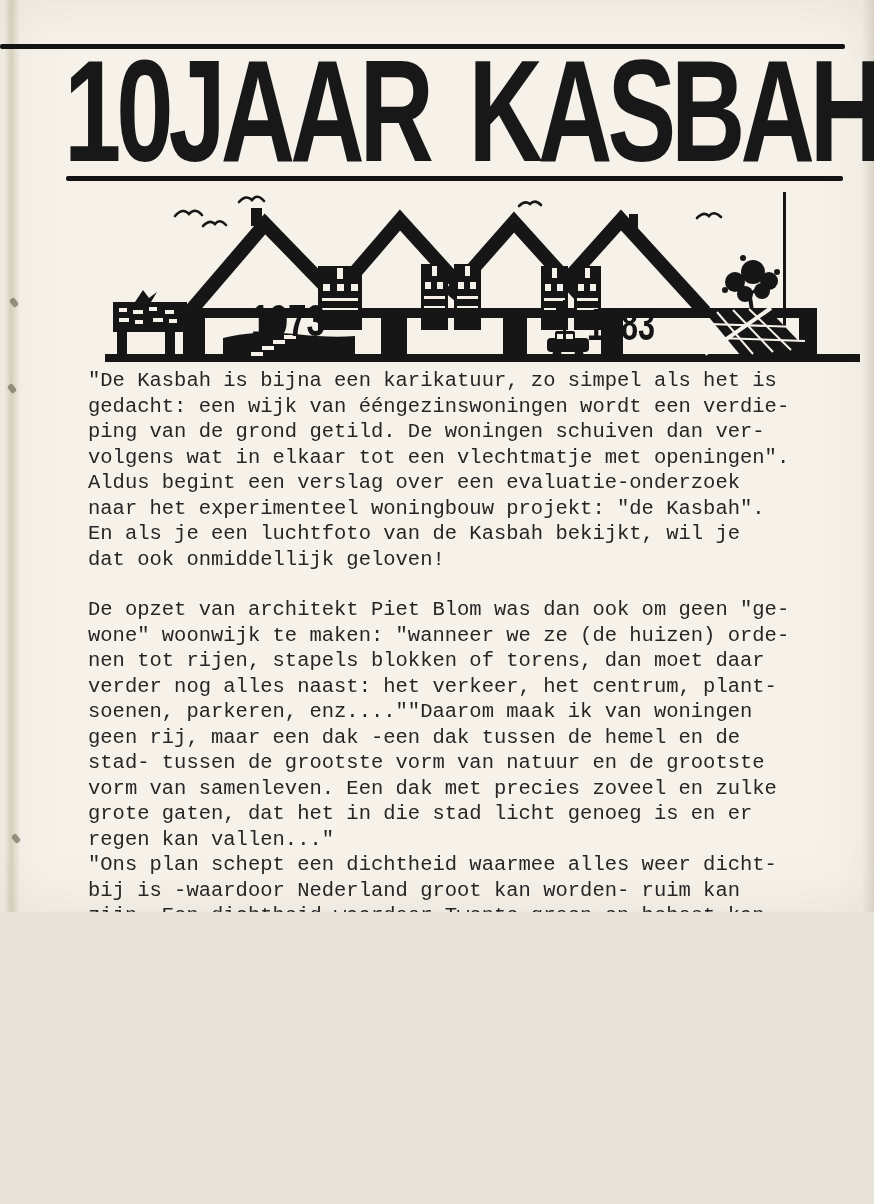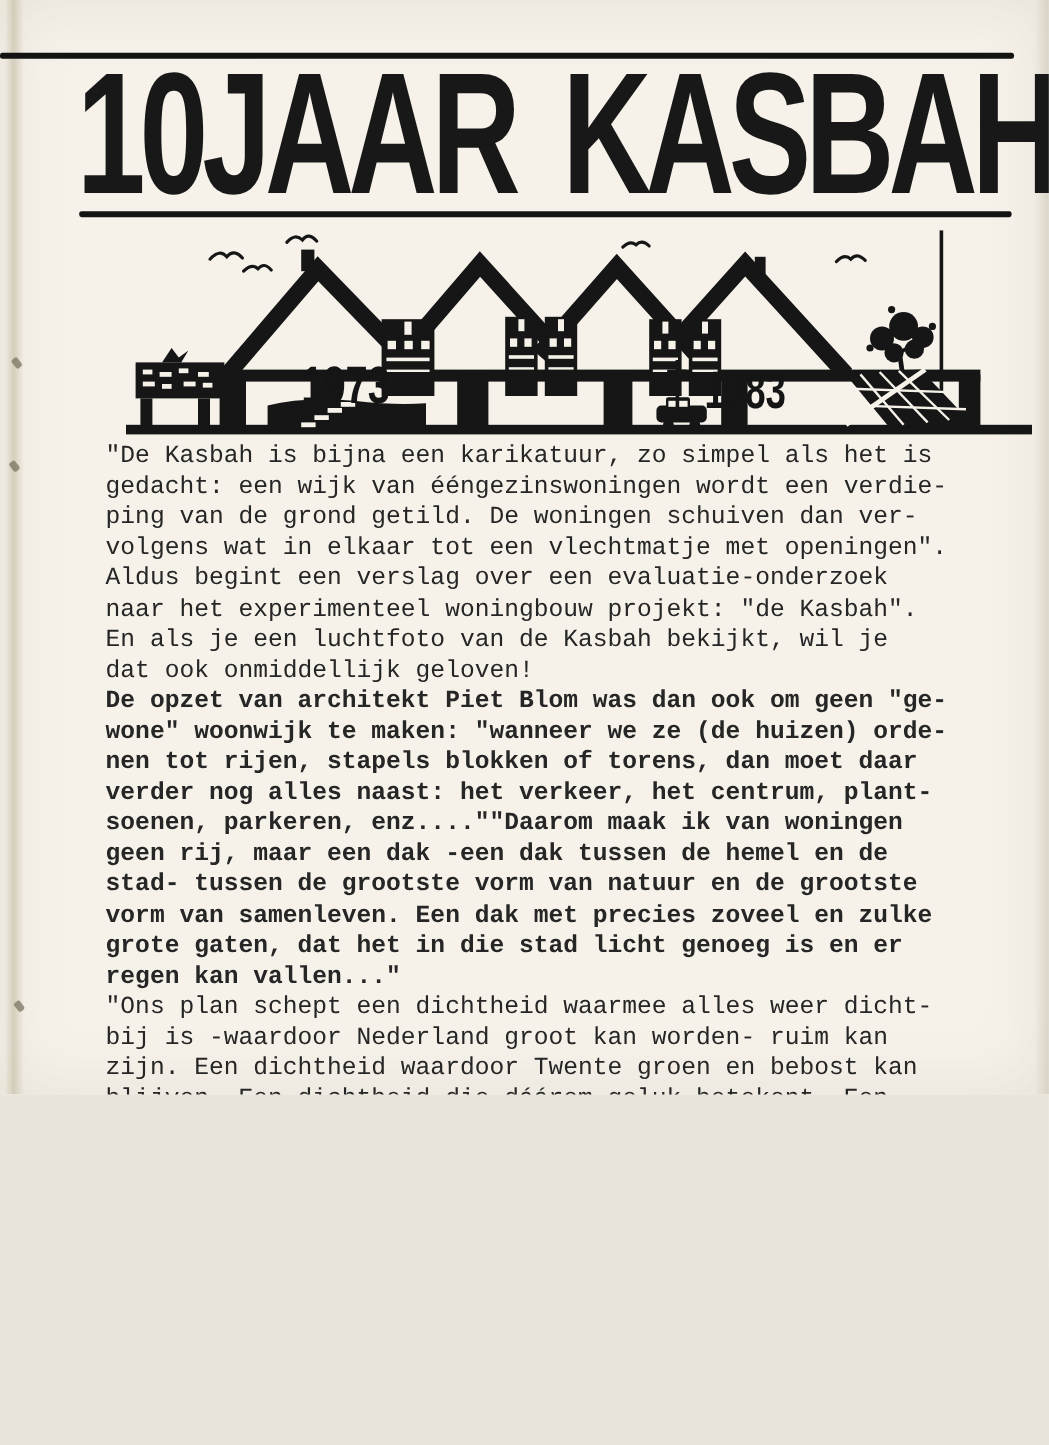--- a/index.html
+++ b/index.html
@@ -50,21 +50,21 @@
   .year{
     font-family:"Liberation Sans",sans-serif;font-weight:700;
     fill:#151515;font-size:44px;
   }
   .article{
     position:absolute;left:88px;top:368px;width:740px;
     font-family:"Liberation Mono","DejaVu Sans Mono",monospace;
     font-size:20.5px;line-height:25.5px;color:#262626;
   }
   .article p{margin:0;white-space:pre-line;}
-  .article p.gap{font-weight:bold;}
+  .article p.gap{margin-top:25px;}
   .page-number{
     position:absolute;left:0;top:1176px;width:874px;text-align:center;
     font-family:"Liberation Mono","DejaVu Sans Mono",monospace;
     font-size:22px;color:#262626;letter-spacing:1px;
   }
 </style>
 </head>
 <body>
 
 <div class="page">

